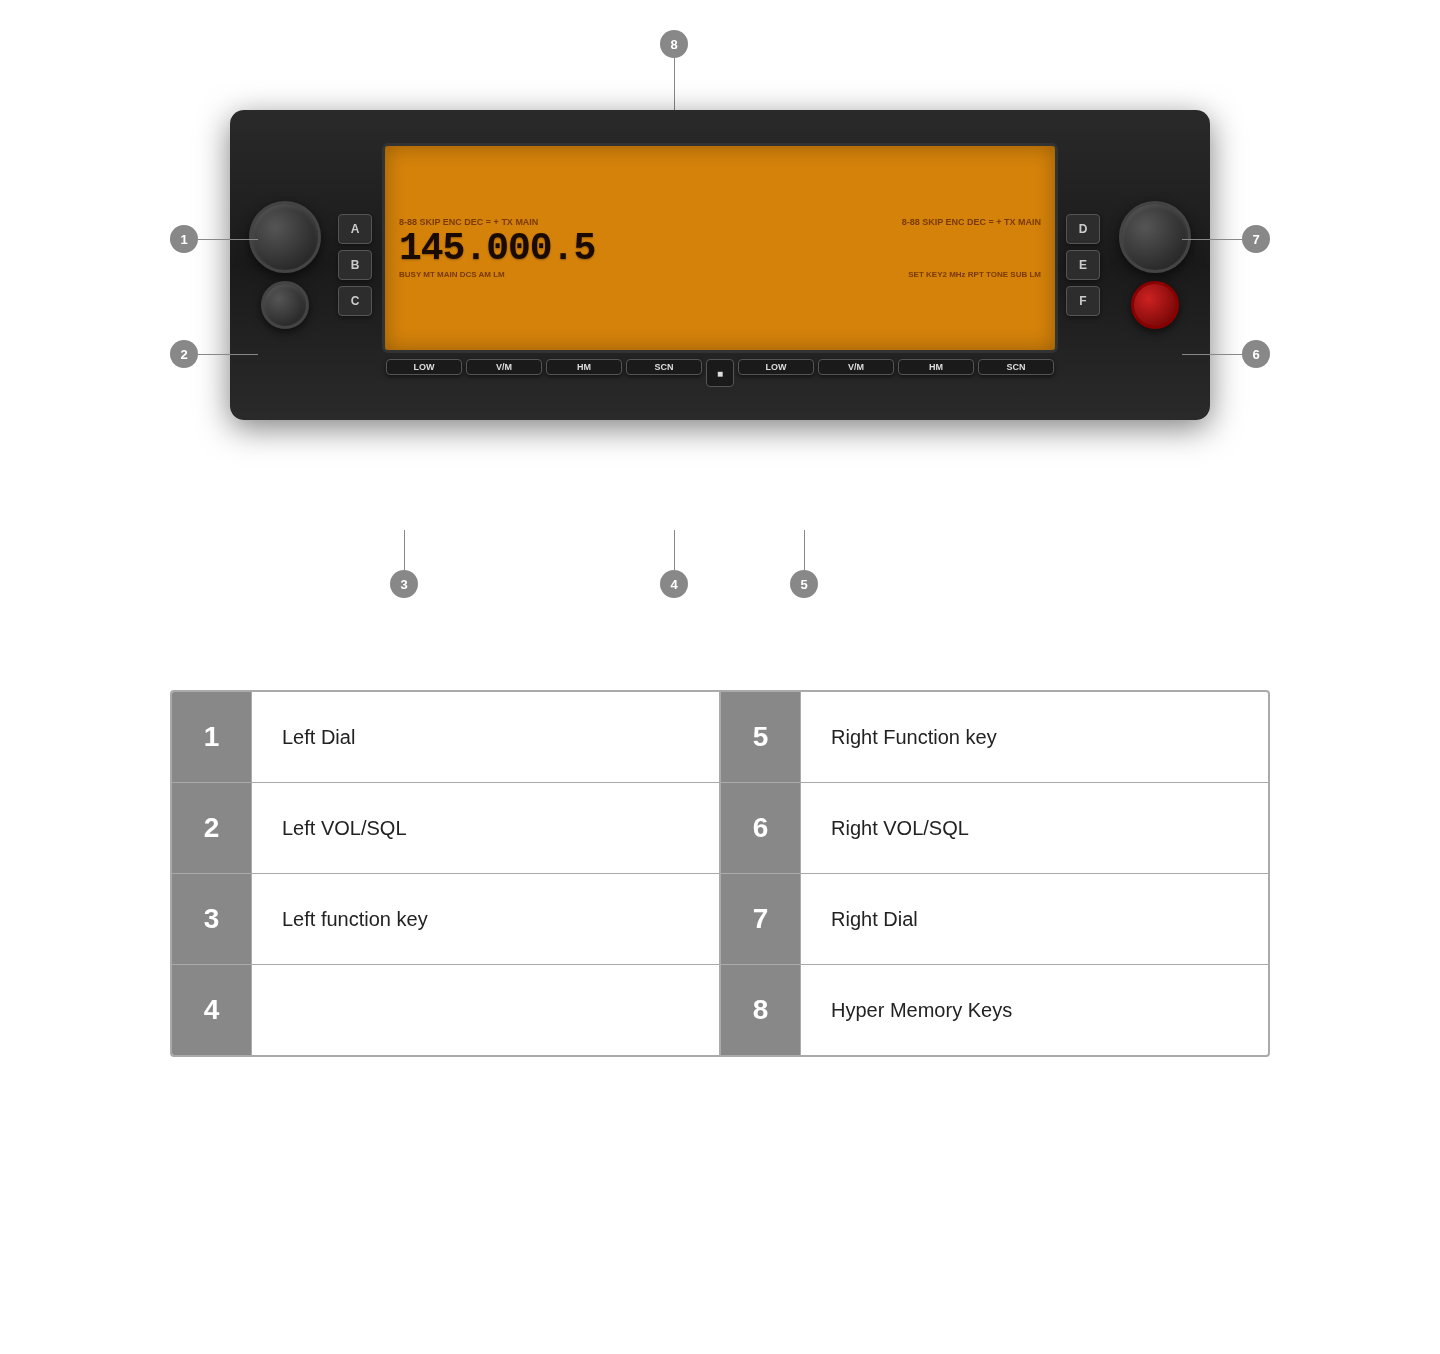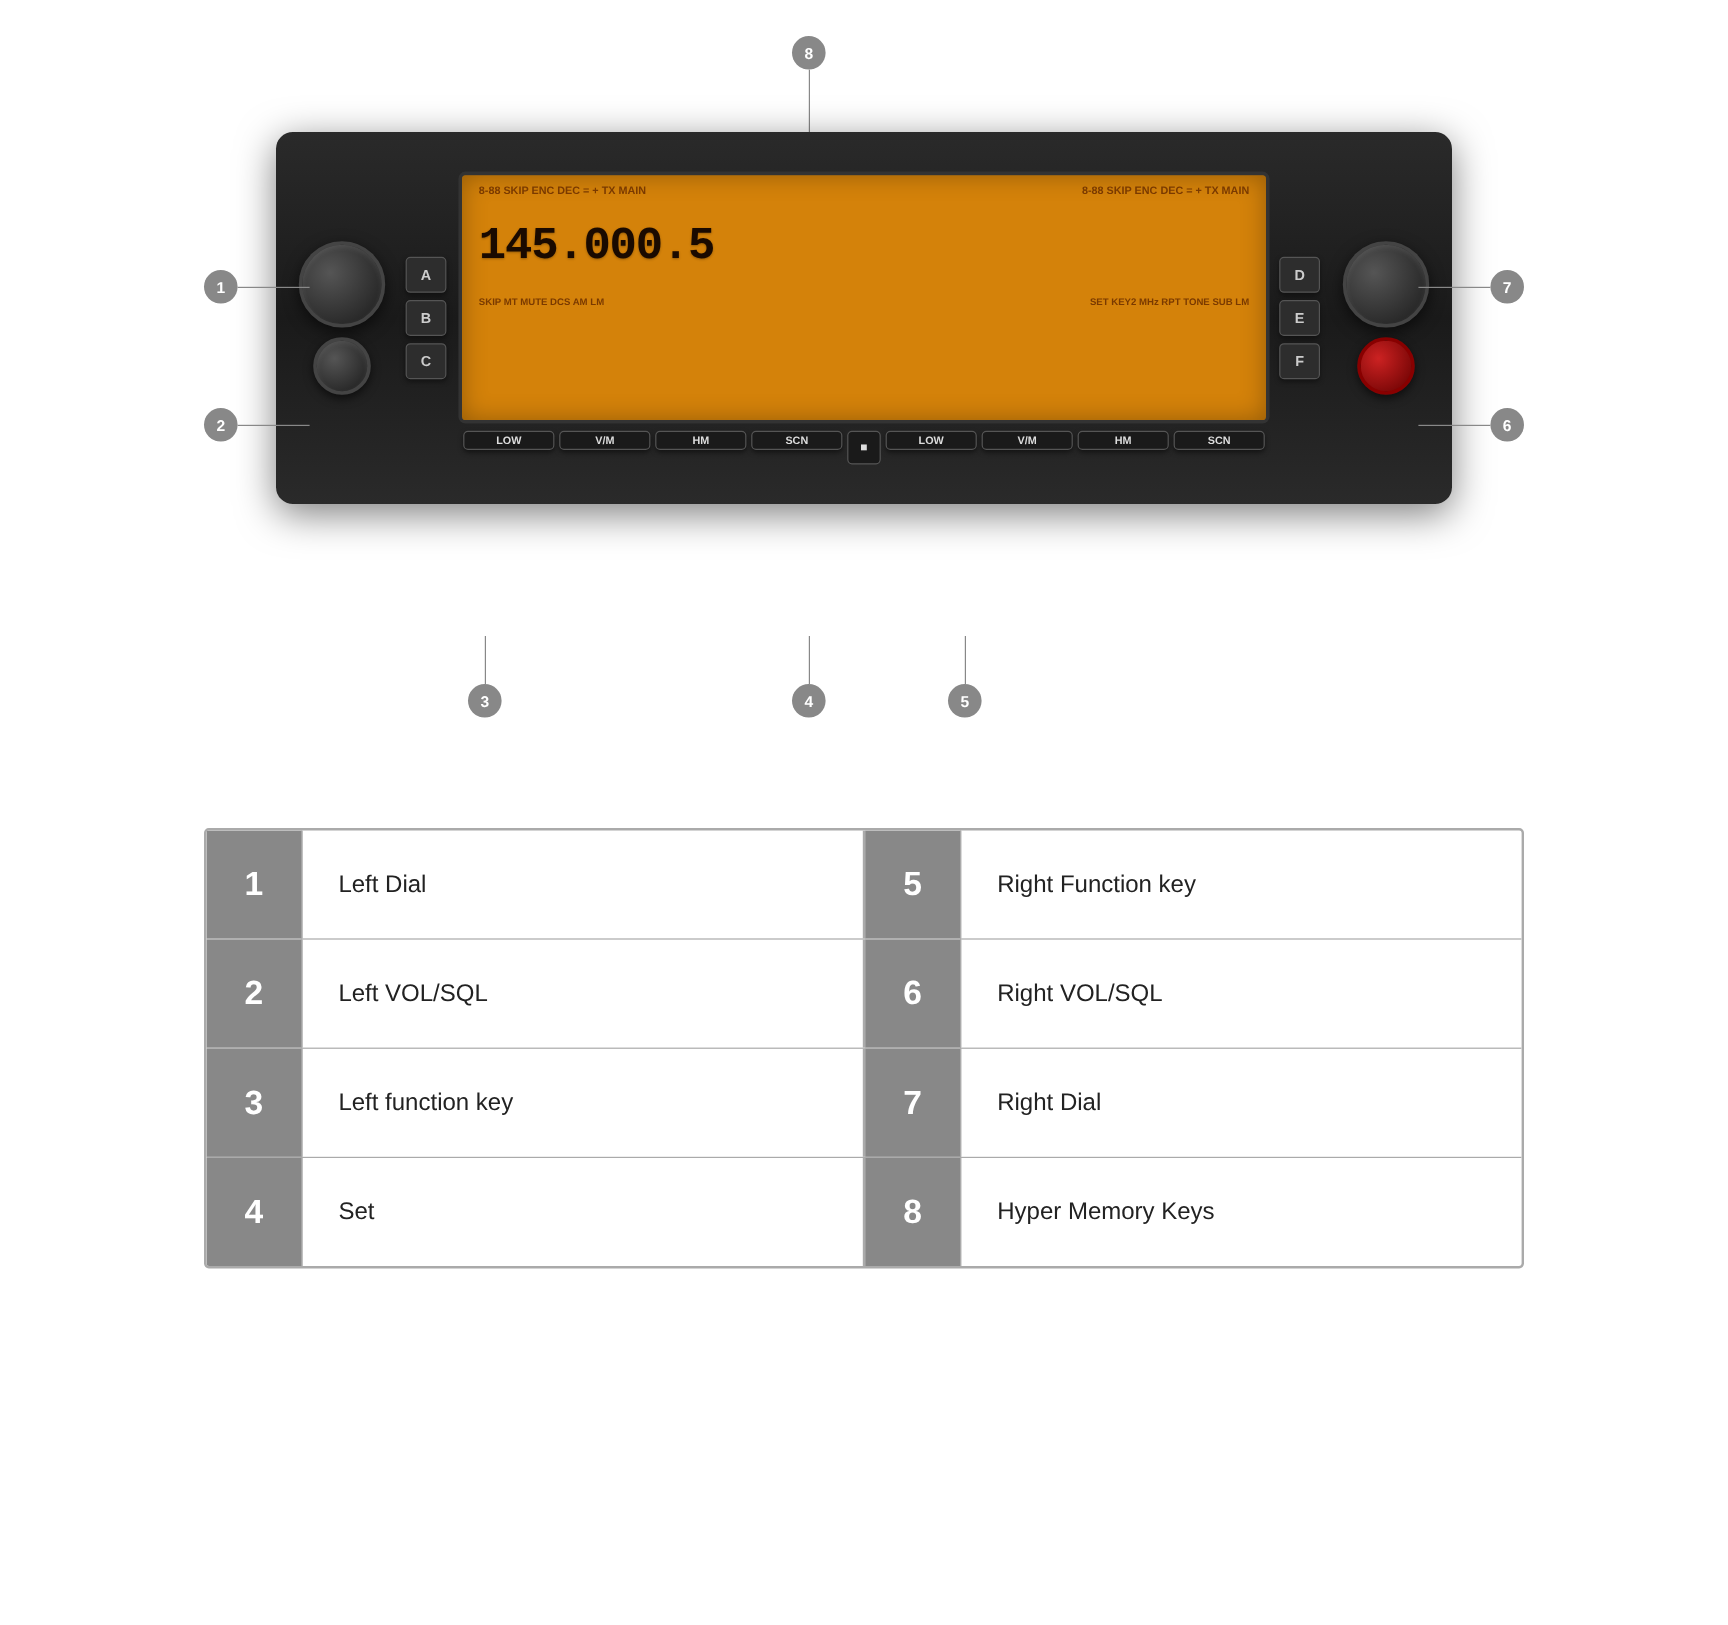--- a/index.html
+++ b/index.html
@@ -96,24 +96,23 @@
       gap: 6px;
     }
 
     .lcd-screen {
       background: #d4820a;
       border-radius: 6px;
       padding: 8px 14px;
       height: 210px;
       display: flex;
       flex-direction: column;
-      justify-content: flex-start;
+      justify-content: center;
       border: 3px solid #333;
       box-shadow: inset 0 0 20px rgba(0,0,0,0.3);
-      gap: 20px;
     }
 
     .lcd-top-row {
       display: flex;
       justify-content: space-between;
       font-size: 9px;
       color: #7a3a00;
       font-weight: bold;
     }
 
@@ -363,21 +362,21 @@
     <div class="display-area">
       <div class="lcd-screen">
         <div class="lcd-top-row">
           <span>8-88  SKIP ENC DEC  = +  TX  MAIN</span>
           <span>8-88  SKIP ENC DEC  = +  TX  MAIN</span>
         </div>
         <div class="lcd-freq">
           <span class="freq-display">145.000.5</span>
         </div>
         <div class="lcd-bottom-row">
-          <span>SKIP  MT  MUTE  DCS  AM        LM</span>
+          <span>BUSY  MT  MAIN  DCS  AM        LM</span>
           <span>SET  KEY2  MHz   RPT  TONE  SUB  LM</span>
         </div>
       </div>
       <div class="bottom-buttons">
         <div class="btn-small">LOW</div>
         <div class="btn-small">V/M</div>
         <div class="btn-small">HM</div>
         <div class="btn-small">SCN</div>
         <div class="btn-stop">■</div>
         <div class="btn-small">LOW</div>
@@ -467,21 +466,20 @@
     </div>
     <div class="half-row">
       <div class="cell-num">7</div>
       <div class="cell-label">Right Dial</div>
     </div>
   </div>
 
   <div class="table-row">
     <div class="half-row">
       <div class="cell-num">4</div>
-      <div class="cell-label">Set</div>
     </div>
     <div class="half-row">
       <div class="cell-num">8</div>
       <div class="cell-label">Hyper Memory Keys</div>
     </div>
   </div>
 
 </div>
 
 </body></html>

